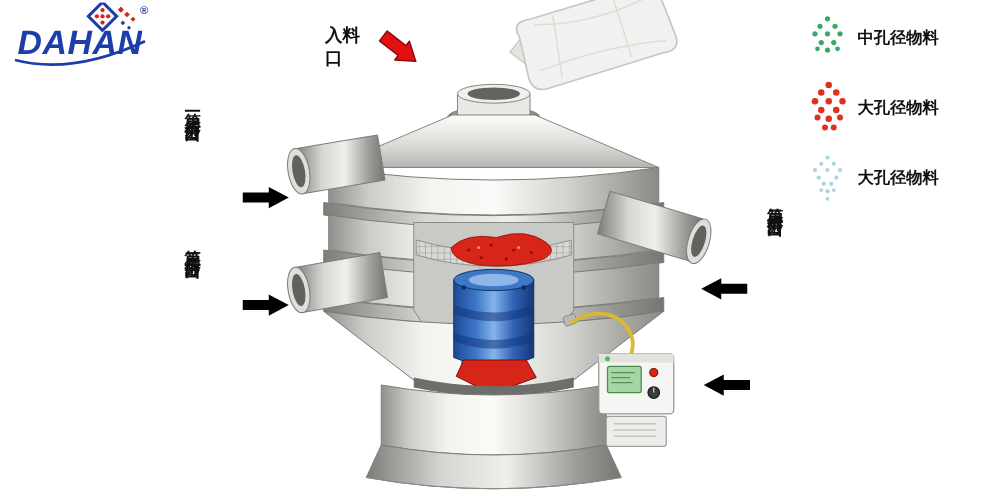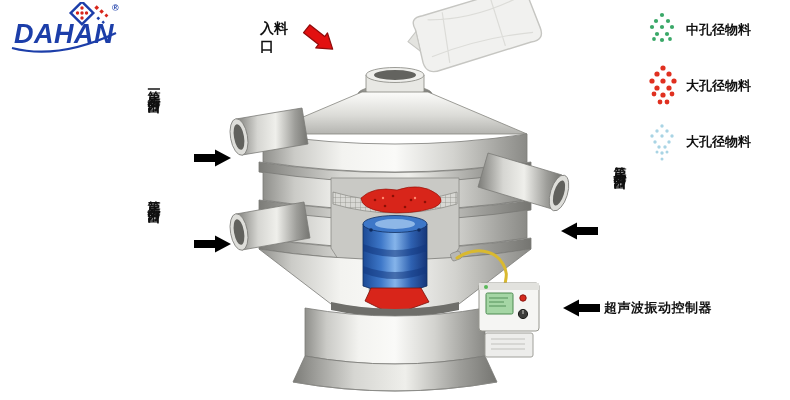--- a/index.html
+++ b/index.html
@@ -195,21 +195,20 @@
       </g>
   </svg>
 
   <div class="lbl vlabel abs" style="left:612px;top:156px">第二层筛分出口</div>
   <svg class="abs" style="left:560px;top:221px" width="38" height="20" viewBox="0 0 38 20">
     <g fill="#000000">
         <polygon points="38,6 17,6 17,1.5 1,10 17,18.5 17,14 38,14"></polygon>
       </g>
   </svg>
 
-  <div class="lbl ctrl-label abs" style="left:604px;top:300px">超声波振动控制器</div>
   <svg class="abs" style="left:562px;top:298px" width="38" height="20" viewBox="0 0 38 20">
     <g fill="#000000">
         <polygon points="38,6 17,6 17,1.5 1,10 17,18.5 17,14 38,14"></polygon>
       </g>
   </svg>
 
   <div class="legend">
     <div class="legend-item">
       <svg width="36" height="48" viewBox="0 0 36 48">
         <g fill="#3aa868">

